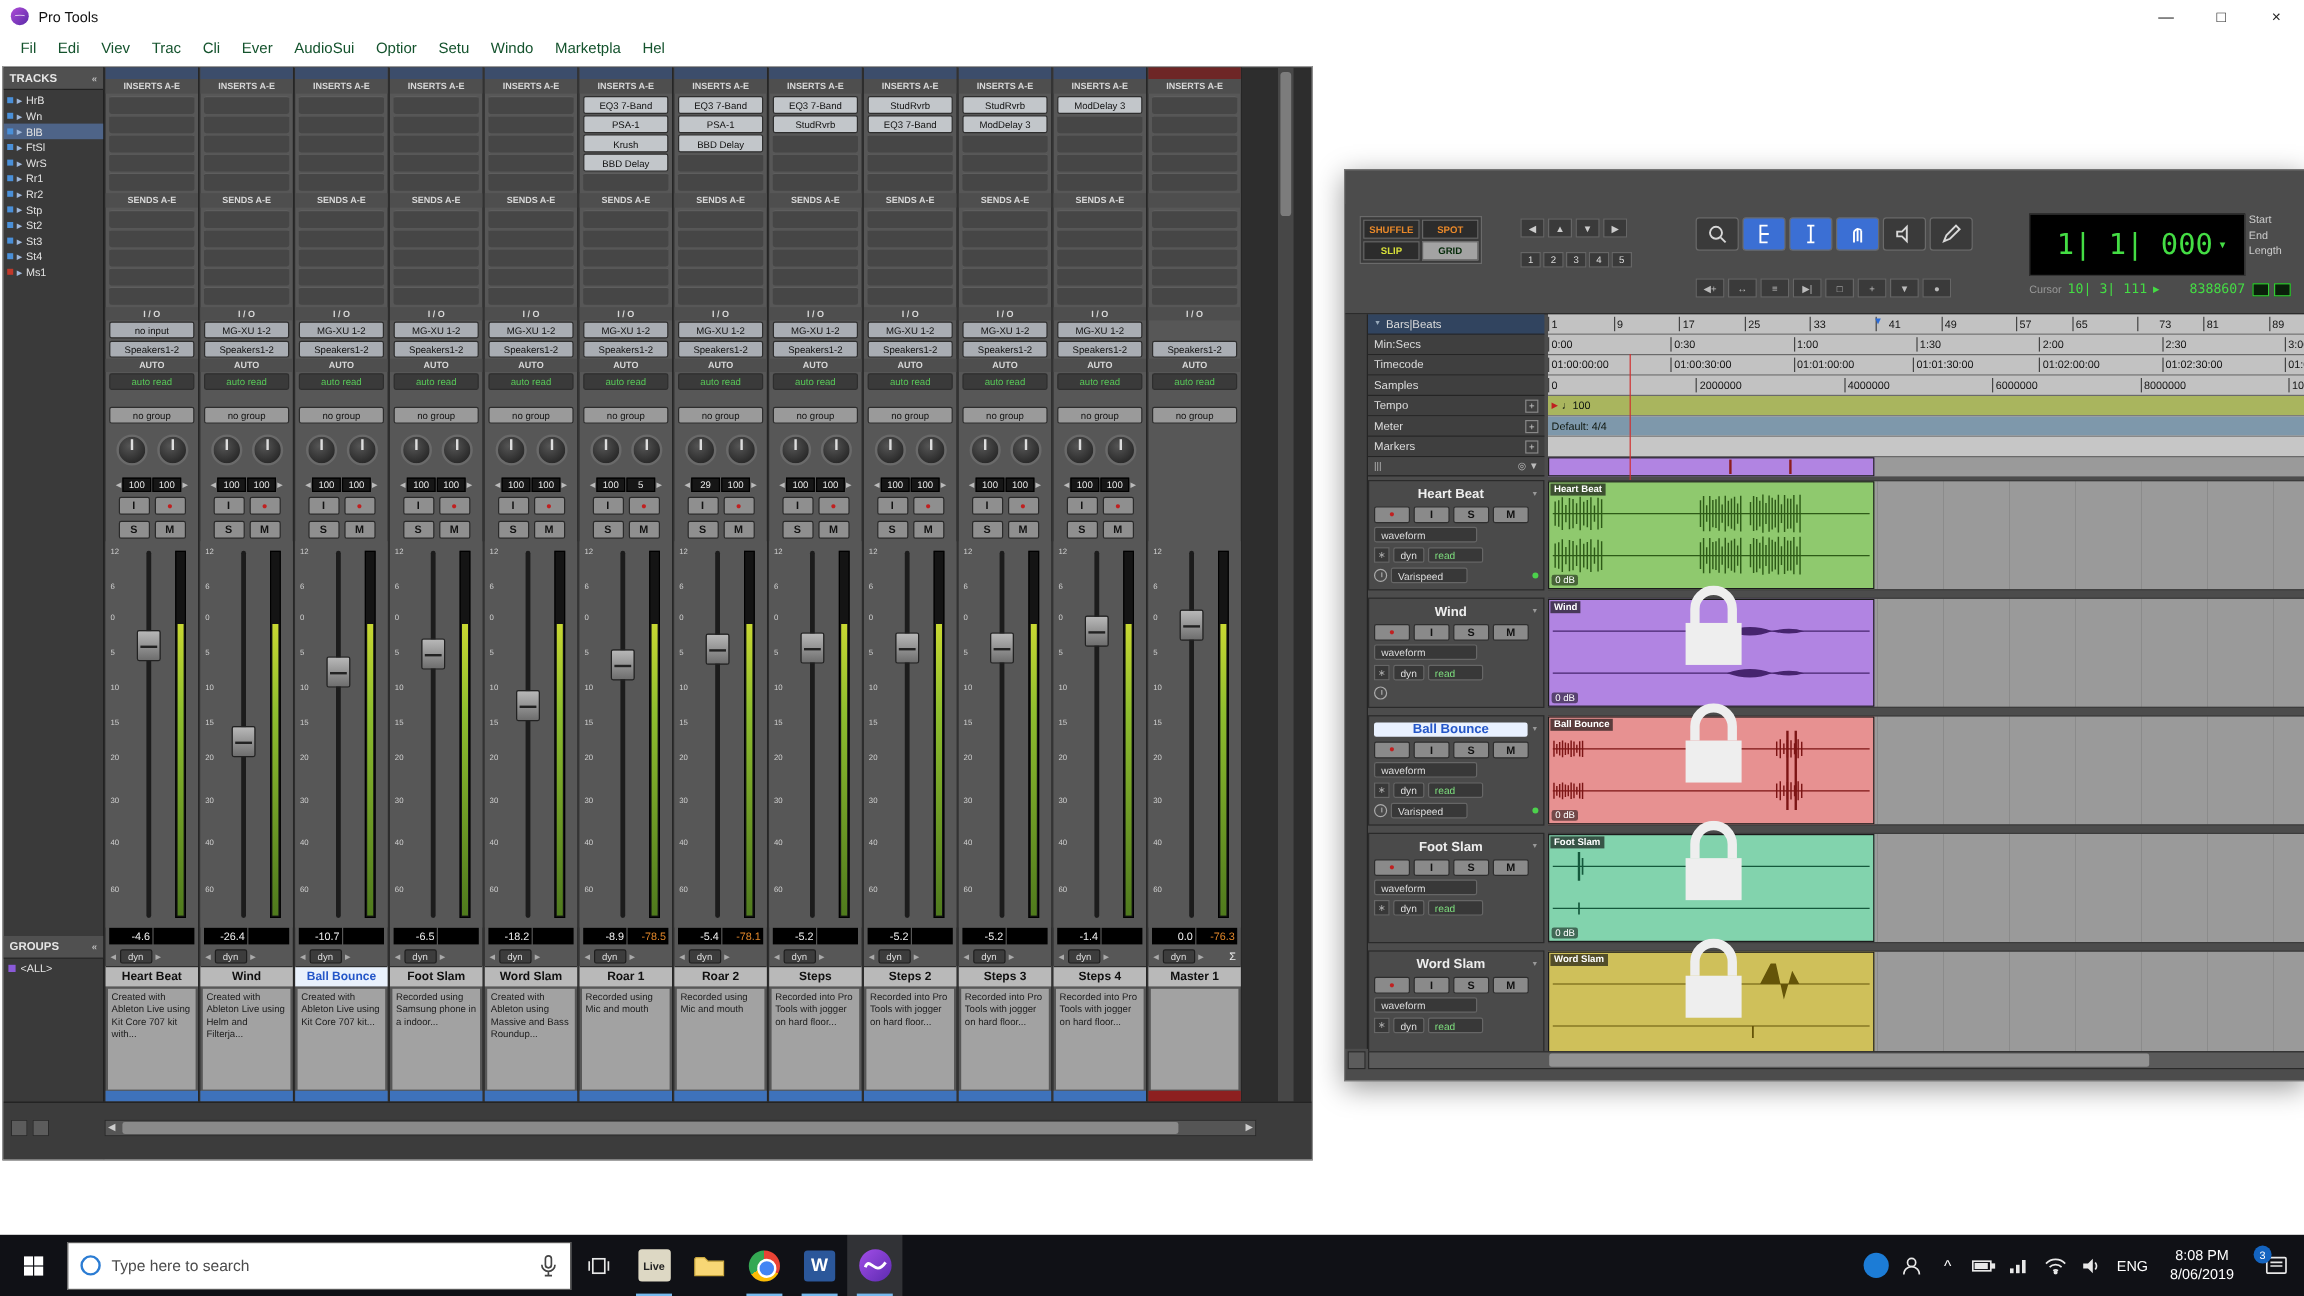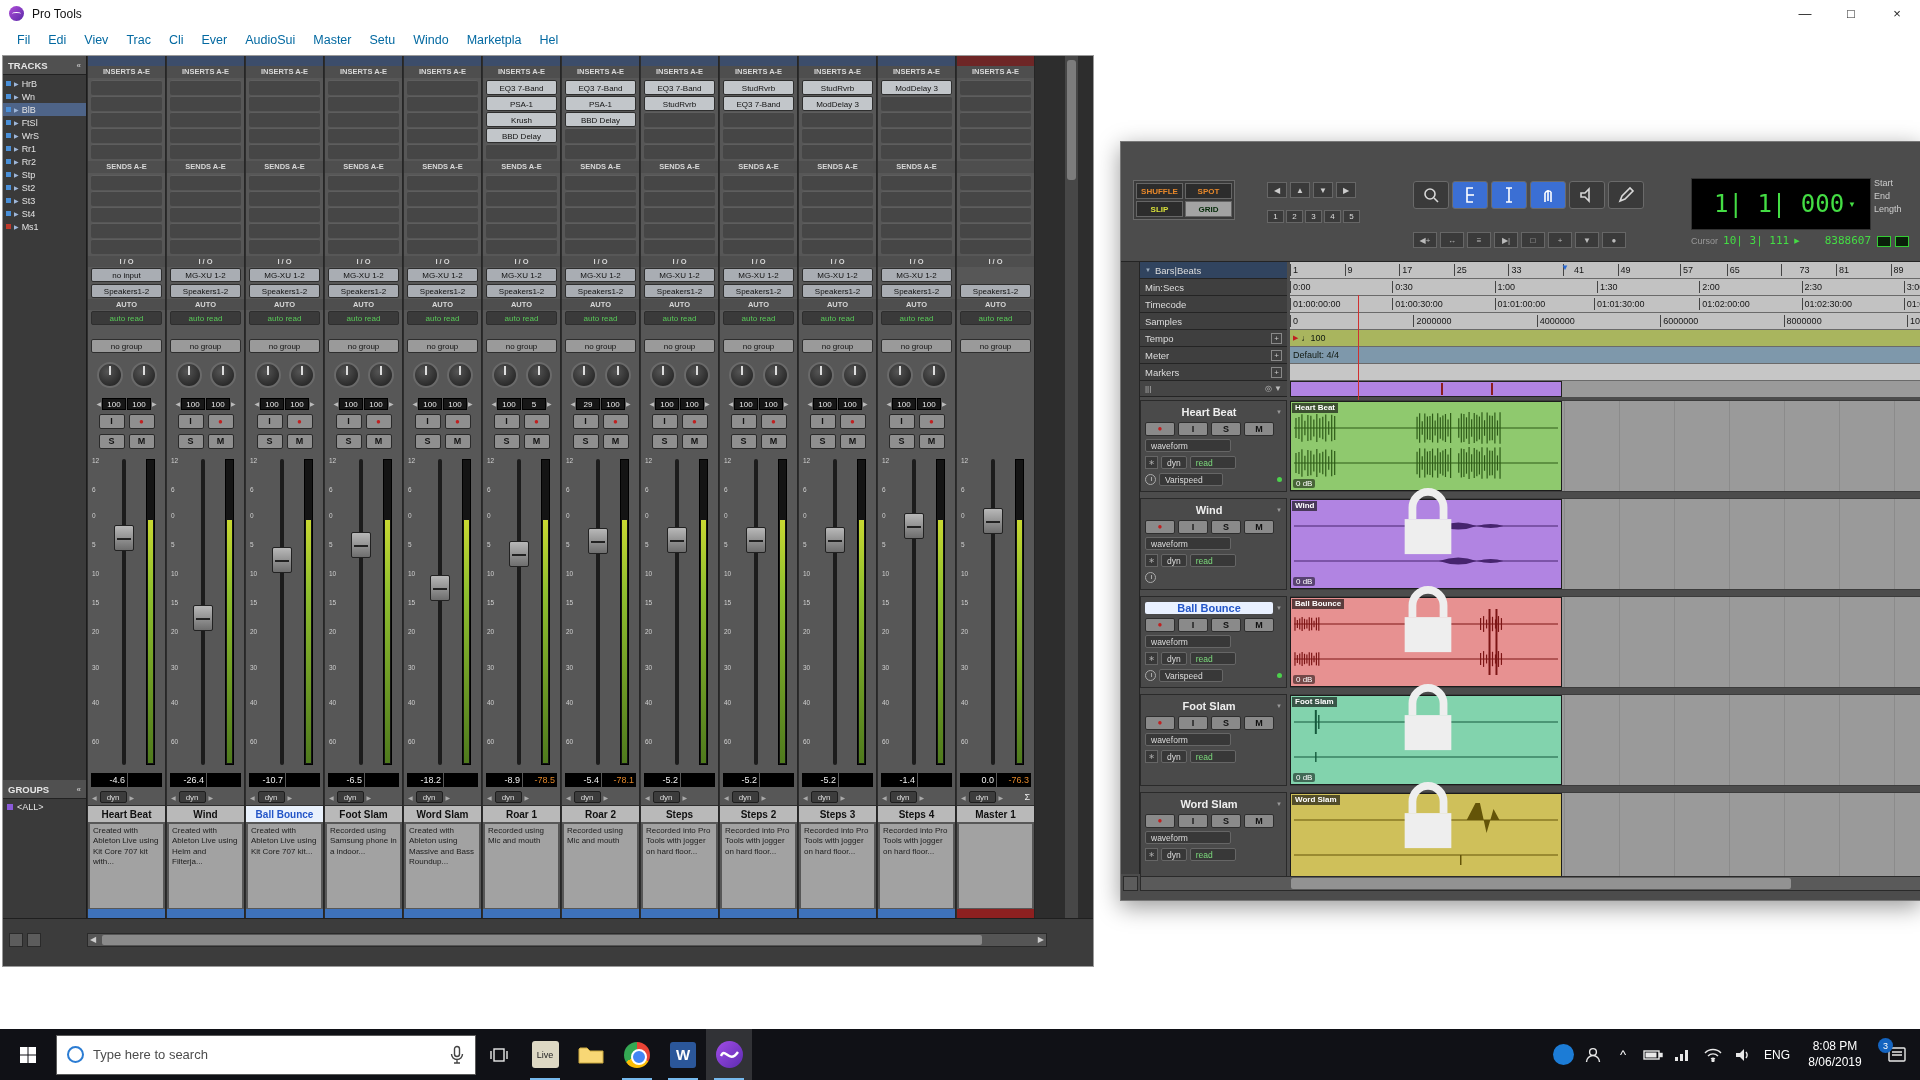--- a/index.html
+++ b/index.html
@@ -12,21 +12,21 @@
   #pt-logo { width:15px; height:15px; margin-left:9px; border-radius:50%;
     background:linear-gradient(135deg,#b04dd8,#5a2aa8); position:relative; }
   #pt-logo::after{content:"";position:absolute;left:3px;top:6px;width:9px;height:3px;
     border-top:1.5px solid #fff;border-radius:50%;}
   #app-title { font-size:12px; color:#111; margin-left:8px; }
   #win-controls { margin-left:auto; display:flex; }
   .wc { width:46px; height:27px; display:flex; align-items:center; justify-content:center;
     font-size:13px; color:#222; }
   #menubar { position:absolute; left:0; top:27px; width:1920px; height:26px; background:#fff;
     display:flex; align-items:center; padding-left:8px; }
-  .menu-item { font-size:12.5px; color:#0369a1; padding:0 9px; height:100%; display:flex; align-items:center; }
+  .menu-item { font-size:12.5px; color:#14532d; padding:0 9px; height:100%; display:flex; align-items:center; }
 
   
   #mix-window { position:absolute; left:2px; top:55px; width:1092px; height:912px;
     background:#2d2d2d; border:1px solid #9a9a9a; overflow:hidden; }
   #mix-sidebar { position:absolute; left:0; top:0; width:84px; height:100%; background:#3a3a3a;
     border-right:1px solid #1c1c1c; }
   .panel-h { height:19px; background:#505050; color:#e6e6e6; font-size:9.5px; font-weight:bold;
     display:flex; align-items:center; padding:0 5px; justify-content:space-between;
     border-bottom:1px solid #222; }
   .panel-h .collapse { color:#bbb; font-size:8px; }
@@ -218,21 +218,21 @@
     display:flex; align-items:center; color:#fff; }
   #start { width:56px; height:100%; display:flex; align-items:center; justify-content:center; }
   #searchbox { width:420px; height:40px; background:#fff; border:1px solid #5a5a5a; display:flex;
     align-items:center; gap:9px; padding:0 10px; }
   #cortana-ring { width:17px; height:17px; border-radius:50%; border:2.5px solid #2b7cd3; }
   #search-text { color:#4c4c4c; font-size:13px; flex:1; }
   .tb-cell { width:46px; height:100%; display:flex; align-items:center; justify-content:center; position:relative; }
   .tb-cell.open::after { content:""; position:absolute; left:8px; right:8px; bottom:0; height:2px; background:#76b9ed; }
   .tb-cell.active { background:rgba(255,255,255,.14); }
   #live-ic { width:27px; height:27px; background:#ddd8c4; border-radius:3px; color:#222; font-size:9px;
-    display:flex; align-items:center; justify-content:center; }
+    display:flex; align-items:center; justify-content:center;font-weight:bold; }
   #chrome-ic { width:26px; height:26px; border-radius:50%;
     background:conic-gradient(#ea4335 0 33%, #fbbc05 0 66%, #34a853 0 100%); position:relative; }
   #chrome-ic::after { content:""; position:absolute; left:7px; top:7px; width:12px; height:12px;
     border-radius:50%; background:#4285f4; border:2px solid #fff; }
   #word-ic { width:26px; height:26px; background:#2b579a; border-radius:3px; color:#fff; font-weight:bold;
     font-size:15px; display:flex; align-items:center; justify-content:center; }
   #ptools-ic { width:27px; height:27px; border-radius:50%; background:linear-gradient(135deg,#a24de8,#5c2bb0); }
   #tray { margin-left:auto; display:flex; align-items:center; height:100%; }
   .tr-cell { width:30px; height:100%; display:flex; align-items:center; justify-content:center; }
   #tray-bubble { width:21px; height:21px; border-radius:50%; background:#1c7cd6; }
@@ -256,21 +256,21 @@
   </div>
 </header>
 <nav id="menubar">
     <div class="menu-item">Fil</div>
     <div class="menu-item">Edi</div>
     <div class="menu-item">Viev</div>
     <div class="menu-item">Trac</div>
     <div class="menu-item">Cli</div>
     <div class="menu-item">Ever</div>
     <div class="menu-item">AudioSui</div>
-    <div class="menu-item">Master</div>
+    <div class="menu-item">Optior</div>
     <div class="menu-item">Setu</div>
     <div class="menu-item">Windo</div>
     <div class="menu-item">Marketpla</div>
     <div class="menu-item">Hel</div>
   </nav>
 
 <section id="mix-window">
   <aside id="mix-sidebar">
     <div class="panel-h">
       <span>TRACKS</span>

